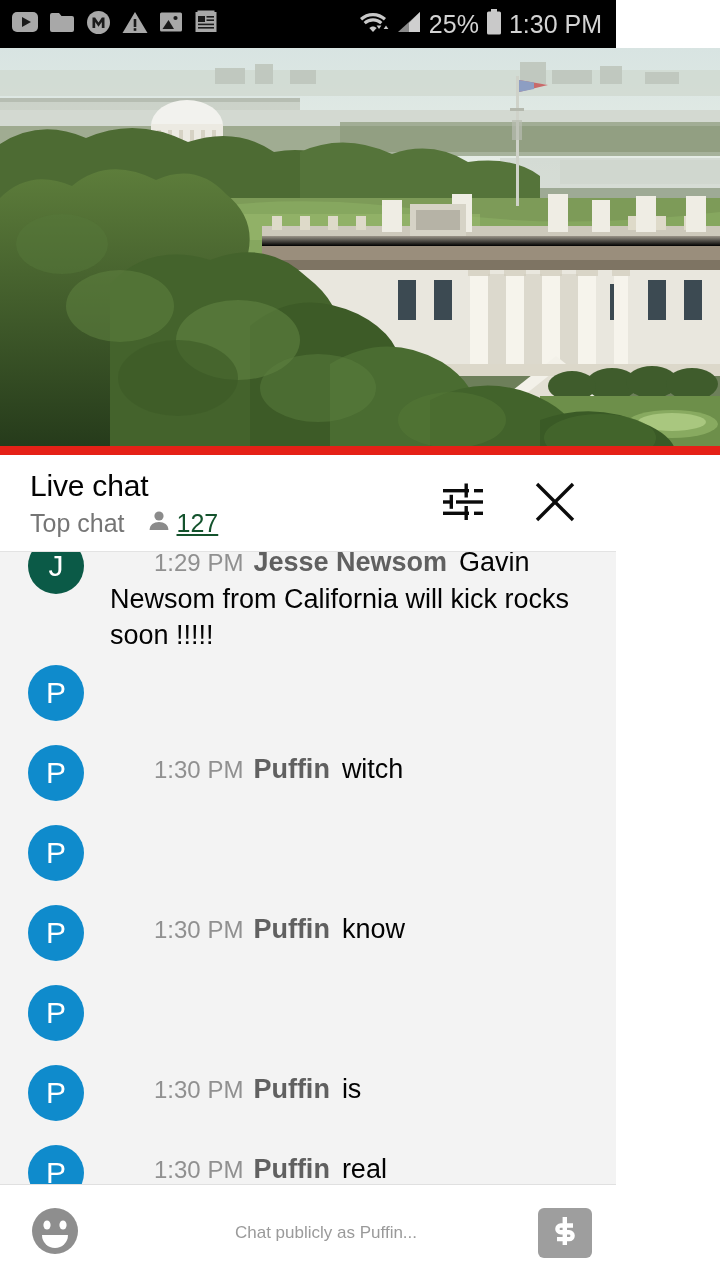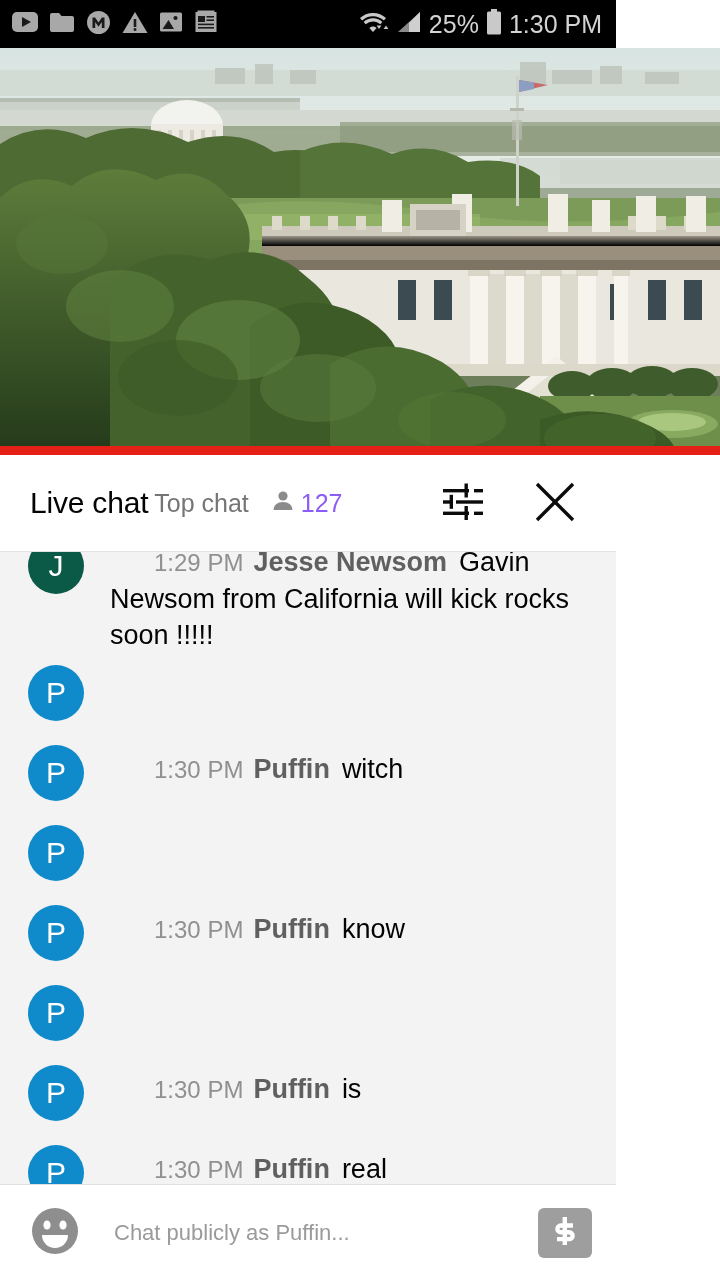--- a/index.html
+++ b/index.html
@@ -62,43 +62,44 @@
   
   .chat-header {
     flex: 0 0 96px;
     background: #ffffff;
     display: flex;
     align-items: center;
     justify-content: space-between;
     padding: 0 30px 0 30px;
     position: relative;
   }
-  .chat-header-left { display: flex; flex-direction: row; gap: 6px; justify-content: space-between; }
+  .chat-header-left { display: flex; flex-direction: column; gap: 6px; justify-content: space-between; }
   .chat-title {
     font-size: 30px;
     color: #030303;
     font-weight: normal;
     line-height: 34px;
     letter-spacing: -0.2px;
   }
   .chat-subline { display: flex; align-items: center; gap: 22px; }
   .chat-subtitle {
     font-size: 25px;
     color: #757575;
     line-height: 28px;
   }
   .viewer-count {
     display: flex;
     align-items: center;
     gap: 6px;
   }
   .viewer-num {
     font-size: 25px;
-    color: #8b5cf6;
+    color: #14532d;
     line-height: 28px;
+    text-decoration: underline;
   }
   .chat-header-actions { display: flex; align-items: center; gap: 38px; padding-right: 4px;}
   .hdr-btn {
     width: 54px; height: 54px;
     display: flex; align-items: center; justify-content: center;
     background: none; border: none; cursor: pointer;
   }
 
   
   .chat-list {
@@ -163,24 +164,25 @@
     flex: 0 0 58px;
     width: 58px; height: 58px;
     display: flex; align-items: center; justify-content: center;
     background: none; border: none; cursor: pointer;
   }
   .chat-input {
     flex: 1 1 auto;
     border: none;
     outline: none;
     background: transparent;
-    font-size: 22px;
+    font-size: 17px;
     color: #909090;
     font-family: "Liberation Sans", sans-serif;
     padding-left: 30px;
+    text-align: center;
   }
   .chat-input::placeholder { color: #9a9a9a; opacity: 1; }
   .superchat-btn {
     flex: 0 0 54px;
     width: 54px; height: 50px;
     border-radius: 6px;
     background: #9e9e9e;
     display: flex; align-items: center; justify-content: center;
     border: none; cursor: pointer;
   }

